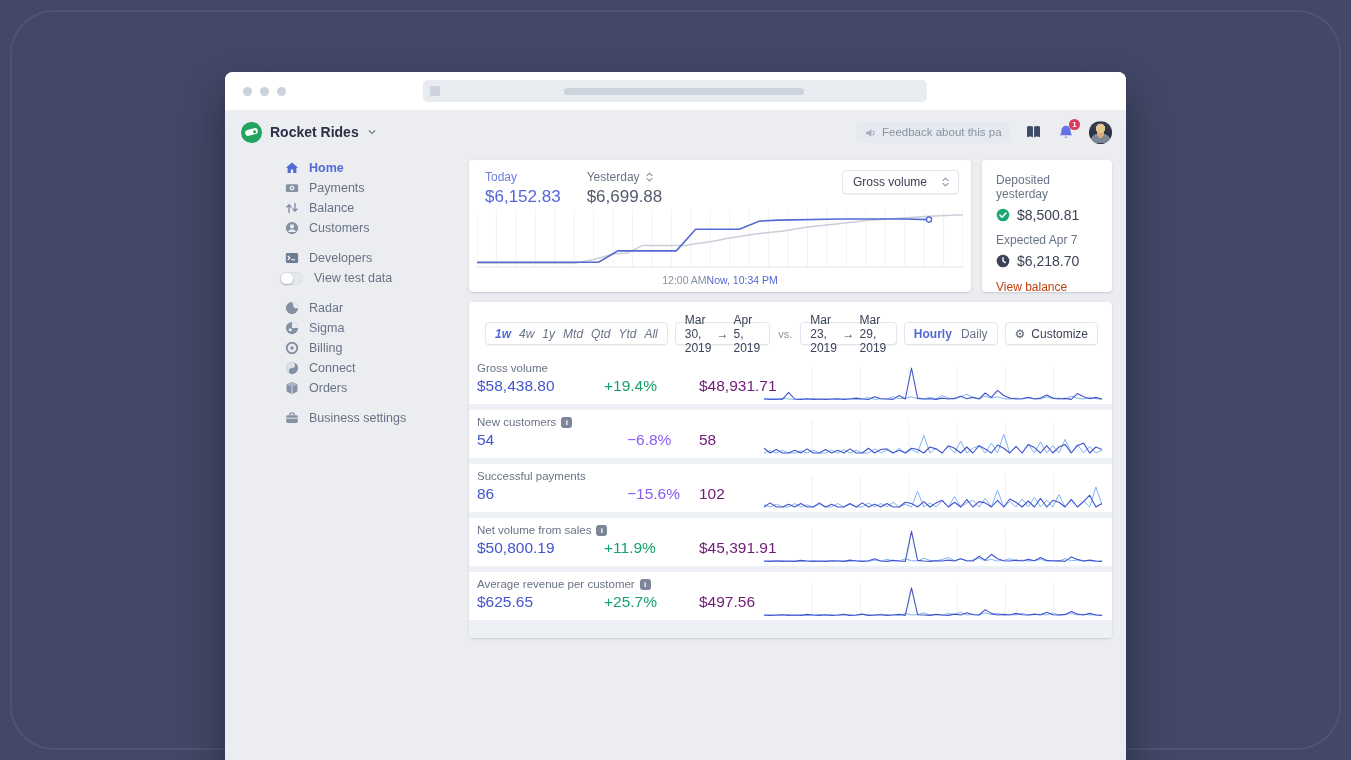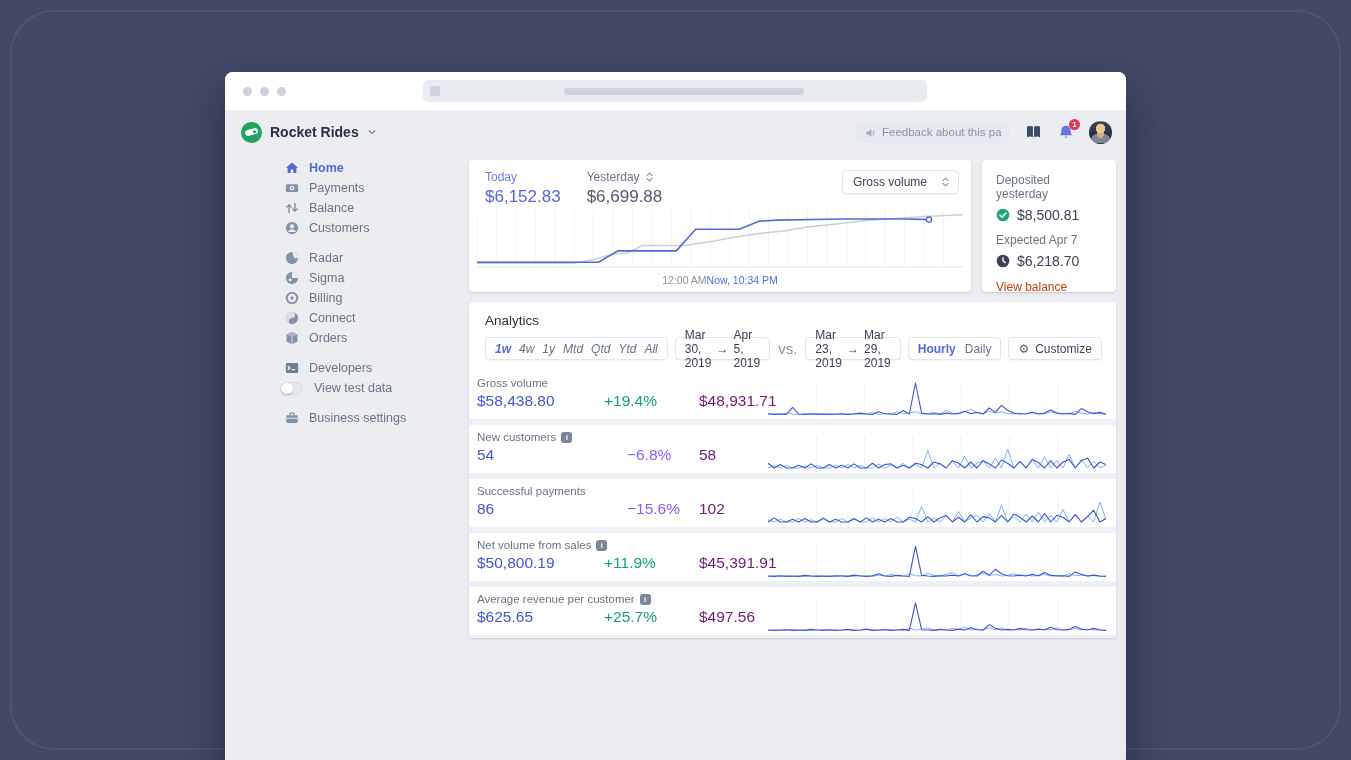--- a/index.html
+++ b/index.html
@@ -111,21 +111,21 @@
   
   .analytics-card { margin-top:10px; height:336px; overflow:hidden; display:flex; flex-direction:column; }
   .an-head { padding:11px 14px 0 16px; flex:none; }
   .an-title { font-size:13.5px; color:#30313d; }
   .an-controls { display:flex; align-items:center; margin-top:9px; gap:7px; padding-bottom:11px; }
   .ctl { height:23px; border:1px solid #e0e6ed; border-radius:4px; background:#fff;
          box-shadow:0 1px 1px rgba(0,0,0,.05); display:flex; align-items:center; font-size:12px; color:#3c4257; padding:0 9px; cursor:pointer; }
   .ranges { gap:8px;font-style:italic; }
   .ranges span { color:#697386; cursor:pointer; }
   .ranges span.on { color:#5469d4; font-weight:700; }
-  .vs { font-size:15px; color:#8792a2; padding:0 1px; }
+  .vs { font-size:11px; color:#8792a2; padding:0 1px; }
   .gran { gap:9px; }
   .gran span { color:#697386; cursor:pointer; }
   .gran span.on { color:#5469d4; font-weight:700; }
   .customize { margin-left:auto; gap:6px; color:#3c4257; }
   .customize .gear { font-size:12px; color:#5a6473; }
   .date-btn .arrow { padding:0 5px; color:#3c4257; }
   
   .rows { flex:1; background:#edf0f4; display:flex; flex-direction:column; gap:6px; }
   .metric-row { background:#fff; height:48px; flex:none; position:relative; padding:6px 0 0 8px; }
   .m-label-row { display:flex; align-items:center; gap:5px; }
@@ -234,20 +234,38 @@
                   <path d="M3.4 12.6c.9-2.1 2.6-3.2 4.6-3.2s3.7 1.1 4.6 3.2z" fill="#ebedf1"></path>
                 </svg>
               </span>
               <span class="nlabel">Customers</span>
             </div>
           </div>
           <div class="nav-group">
             <div class="nav-item">
               <span class="nico">
                 <svg width="14" height="14" viewBox="0 0 16 16">
+                  <rect x="1" y="2.4" width="14" height="11.2" rx="1.6" fill="#6b7c93"></rect>
+                  <path d="M3.6 6l2.1 1.9-2.1 1.9" fill="none" stroke="#fff" stroke-width="1.4" stroke-linecap="round" stroke-linejoin="round"></path>
+                  <path d="M7.6 10h3.4" stroke="#fff" stroke-width="1.4" stroke-linecap="round"></path>
+                </svg>
+              </span>
+              <span class="nlabel">Developers</span>
+            </div>
+            <div class="nav-item">
+              <span class="toggle">
+                <b></b>
+              </span>
+              <span class="nlabel">View test data</span>
+            </div>
+          </div>
+          <div class="nav-group">
+            <div class="nav-item">
+              <span class="nico">
+                <svg width="14" height="14" viewBox="0 0 16 16">
                   <circle cx="8" cy="8" r="7" fill="#8492a6"></circle>
                   <path d="M8 1a7 7 0 0 1 7 7c-3.4 1.2-5.6-.8-5.6-3 0-1.6-.6-3.2-1.4-4z" fill="#ebedf1"></path>
                 </svg>
               </span>
               <span class="nlabel">Radar</span>
             </div>
             <div class="nav-item">
               <span class="nico">
                 <svg width="14" height="14" viewBox="0 0 16 16">
                   <circle cx="8" cy="8" r="7" fill="#8492a6"></circle>
@@ -277,38 +295,20 @@
             </div>
             <div class="nav-item">
               <span class="nico">
                 <svg width="14" height="14" viewBox="0 0 16 16">
                   <path d="M8 1l6.2 3v8L8 15 1.8 12V4z" fill="#8492a6"></path>
                   <path d="M8 1l6.2 3L8 7 1.8 4z" fill="#aab4c4"></path>
                   <path d="M8 7v8" stroke="#ebedf1" stroke-width="1"></path>
                 </svg>
               </span>
               <span class="nlabel">Orders</span>
-            </div>
-          </div>
-          <div class="nav-group">
-            <div class="nav-item">
-              <span class="nico">
-                <svg width="14" height="14" viewBox="0 0 16 16">
-                  <rect x="1" y="2.4" width="14" height="11.2" rx="1.6" fill="#6b7c93"></rect>
-                  <path d="M3.6 6l2.1 1.9-2.1 1.9" fill="none" stroke="#fff" stroke-width="1.4" stroke-linecap="round" stroke-linejoin="round"></path>
-                  <path d="M7.6 10h3.4" stroke="#fff" stroke-width="1.4" stroke-linecap="round"></path>
-                </svg>
-              </span>
-              <span class="nlabel">Developers</span>
-            </div>
-            <div class="nav-item">
-              <span class="toggle">
-                <b></b>
-              </span>
-              <span class="nlabel">View test data</span>
             </div>
           </div>
           <div class="nav-group">
             <div class="nav-item">
               <span class="nico">
                 <svg width="14" height="14" viewBox="0 0 16 16">
                   <rect x="1.4" y="4.8" width="13.2" height="8.8" rx="1.6" fill="#8492a6"></rect>
                   <path d="M5.6 4.8V3.4a1 1 0 0 1 1-1h2.8a1 1 0 0 1 1 1v1.4" fill="none" stroke="#8492a6" stroke-width="1.5"></path>
                   <path d="M1.4 8.2h13.2" stroke="#ebedf1" stroke-width="1.1"></path>
                 </svg>
@@ -396,21 +396,20 @@
                   <path d="M8 4.2V8l2.6 1.8" fill="none" stroke="#fff" stroke-width="1.6" stroke-linecap="round"></path>
                 </svg>
               <span class="amt">$6,218.70</span>
             </div>
             <div class="dep-link">View balance</div>
           </div>
         </div>
 
         <div class="card analytics-card">
           <div class="an-head">
-            <div class="an-title">Analytics</div>
             <div class="an-controls">
               <div class="ctl ranges" id="ranges">
                   <span class="on">1w</span>
                   <span>4w</span>
                   <span>1y</span>
                   <span>Mtd</span>
                   <span>Qtd</span>
                   <span>Ytd</span>
                   <span>All</span>
                 </div>

